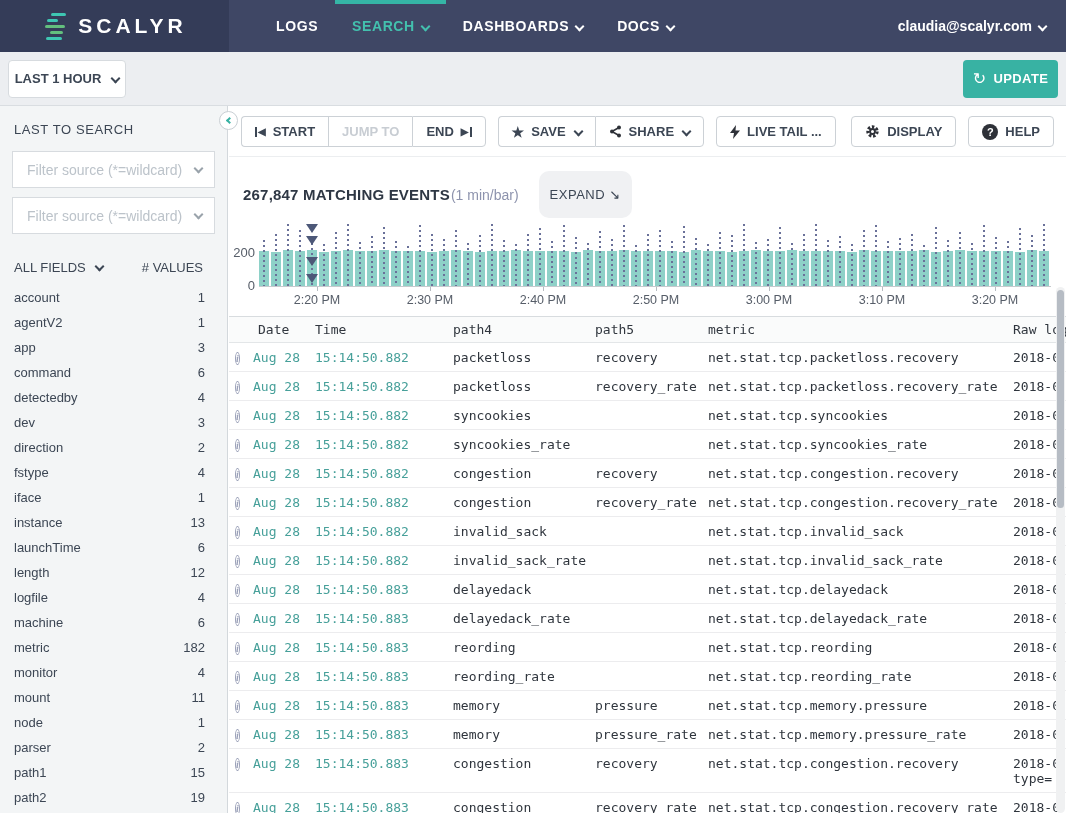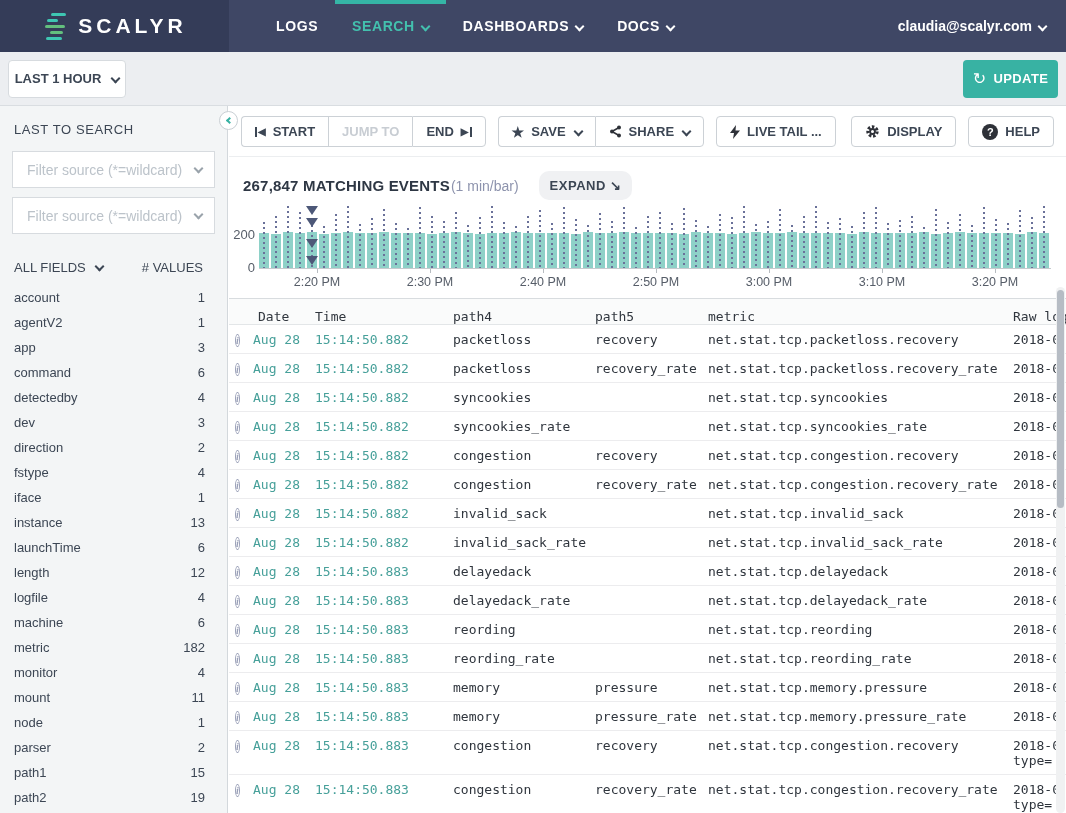--- a/index.html
+++ b/index.html
@@ -69,35 +69,35 @@
   .skip .bar { width:2px; height:10px; background:currentColor; display:inline-block; }
   .star { font-size:14px; }
   .push { margin-left:auto; }
   .q-icon { width:16px; height:16px; border-radius:50%; background:#2e3138; color:#fff; font-size:11px; font-weight:bold; line-height:16px; text-align:center; }
   .gear-svg, .share-svg, .bolt-svg { display:block; }
 
   
   .events-row { display:flex; align-items:center; padding:14px 12px 2px 14px; }
   .events-count { font-size:15px; font-weight:bold; color:#2e3744; letter-spacing:0.2px; }
   .events-rate { font-size:14px; color:#8d93ad; margin-left:1px; }
-  .expand-btn { margin-left:20px; background:#f0f1f3; border:none; border-radius:10px; padding:7px 11px; font-size:13px; font-weight:bold; color:#3c4654; letter-spacing:0.5px; cursor:pointer; }
+  .expand-btn { margin-left:20px; background:#f0f1f3; border:none; border-radius:10px; padding:16px 11px; font-size:13px; font-weight:normal; color:#3c4654; letter-spacing:0.5px; cursor:pointer; }
 
   
   .chart { position:relative; height:88px; margin-top:4px; }
   .ylabel { position:absolute; font-size:13px; color:#565d68; text-align:right; width:26px; }
   .plot { position:absolute; left:30px; top:0; width:792px; height:63px; border-bottom:1px solid #c6cace; }
   .col-bar { position:absolute; bottom:0; width:10px; background:#8ed1c8; }
   .col-spike { position:absolute; bottom:0; width:2px; background-image:repeating-linear-gradient(to bottom,#6a7199 0px,#6a7199 2px,transparent 2px,transparent 5px); }
   .marker { position:absolute; width:0; height:0; border-left:6px solid transparent; border-right:6px solid transparent; border-top:9px solid #4d5878; }
   .xtick { position:absolute; top:63px; width:1px; height:4px; background:#b7bcc1; }
   .xlab { position:absolute; top:69px; font-size:12.5px; color:#565d68; transform:translateX(-50%); white-space:nowrap; }
 
   
   .grid { font-family:"DejaVu Sans Mono", monospace; font-size:13px; color:#2f353d; margin-top:4px; }
-  .grid-header { display:flex; background:#fafbfb; border-top:1px solid #d8dcdf; border-bottom:1px solid #e3e6e8; height:27px; align-items:flex-end; color:#30363e; }
+  .grid-header { display:flex; background:#fafbfb; border-top:1px solid #d8dcdf; border-bottom:1px solid #e3e6e8; height:27px; align-items:center; color:#30363e; }
   .grid-row { display:flex; border-bottom:1px solid #ececee; cursor:pointer; align-items:flex-start; }
   .cell { padding:7px 0 6px 0; white-space:nowrap; overflow:hidden; }
   .c-icon { width:24px; padding-left:6px; }
   .c-date { width:62px; }
   .c-time { width:138px; }
   .c-path4 { width:142px; }
   .c-path5 { width:113px; }
   .c-metric { width:305px; }
   .c-raw { flex:1; }
   .grid-header .cell { padding:0; }

